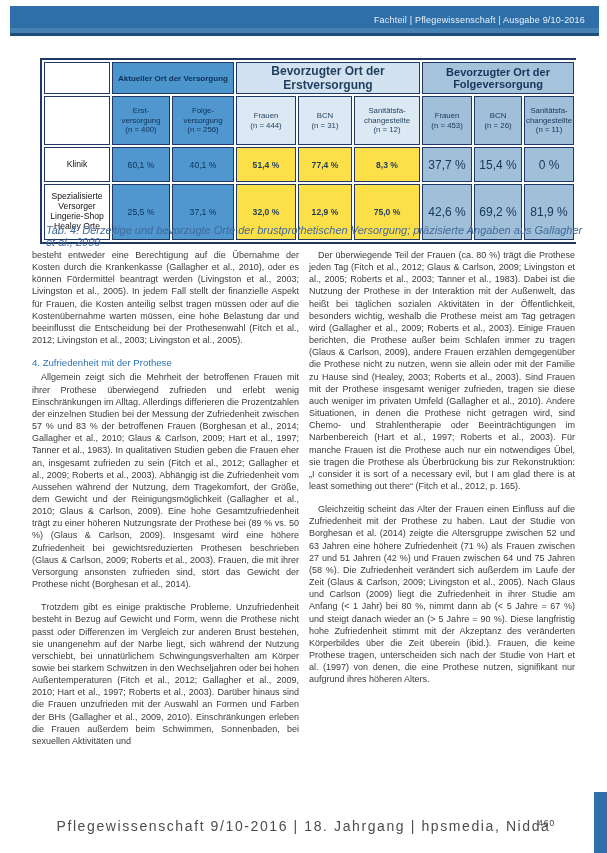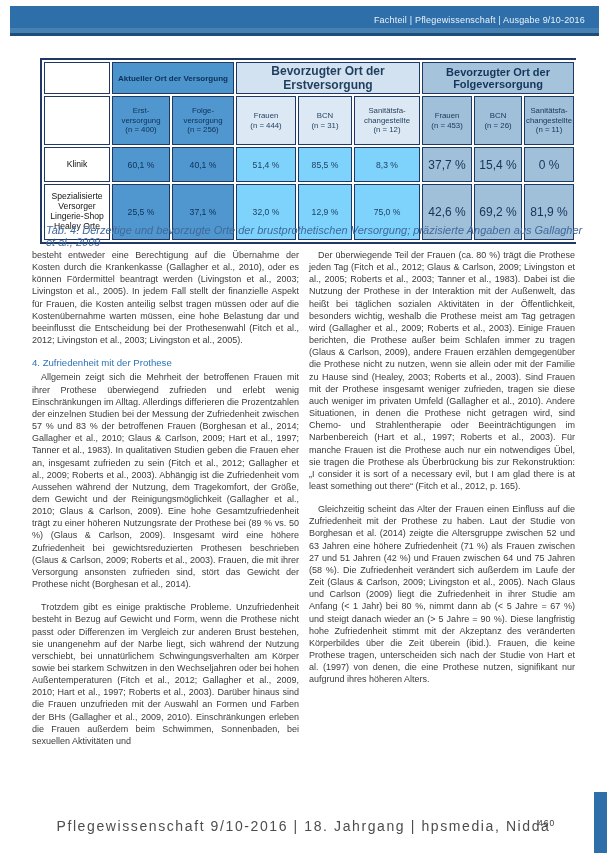--- a/index.html
+++ b/index.html
@@ -32,21 +32,21 @@
     white-space:pre-line;padding:1px 1px;overflow:hidden;
   }
   .rowlab{background:#ffffff;color:#111;font-size:8.6px;line-height:1.15;}
   .g1h{background:#4b94cc;color:#0f3057;font-size:8px;font-weight:bold;}
   .g2h{background:#d3e2f0;color:#1f3d5c;font-size:12px;font-weight:bold;}
   .g3h{background:#a6c3dc;color:#15365a;font-size:11px;font-weight:bold;}
   .g1{background:#4f97ce;color:#0f3057;font-size:7.8px;line-height:1.2;margin-left:24px;}
   .g2{background:#dce8f3;color:#1f3d5c;font-size:7.8px;line-height:1.2;}
   .g3{background:#a0bfd8;color:#15365a;font-size:7.8px;line-height:1.2;}
   .g1v{background:#4f97ce;color:#0f3057;font-size:8.6px;}
-  .g2v{background:#7dd3fc;color:#1f3d5c;font-size:8.6px;}
+  .g2v{background:#fde047;color:#1f3d5c;font-size:8.6px;font-weight:bold;}
   .g3v{background:#a0bfd8;color:#15365a;font-size:12px;}
   .hr-grp{height:28px;}
   .hr-sub td{height:45px;}
   .hr-d1 td{height:31px;}
   .hr-d2 td{height:52px;}
   .caption{
     position:absolute;left:46px;top:224px;width:545px;
     font-size:11px;font-style:italic;color:#41699c;
   }
   
@@ -123,21 +123,21 @@
 (n = 26)</td>
       <td class="g3">Sanitätsfa-
 changestellte
 (n = 11)</td>
     </tr>
     <tr class="hr-d1">
       <td class="rowlab">Klinik</td>
       <td class="g1v">60,1 %</td>
       <td class="g1v">40,1 %</td>
       <td class="g2v">51,4 %</td>
-      <td class="g2v">85,5 %</td>
+      <td class="g2v">77,4 %</td>
       <td class="g2v">8,3 %</td>
       <td class="g3v">37,7 %</td>
       <td class="g3v">15,4 %</td>
       <td class="g3v">0 %</td>
     </tr>
     <tr class="hr-d2">
       <td class="rowlab">Spezialisierte
 Versorger
 Lingerie-Shop
 Healey Orte</td>

